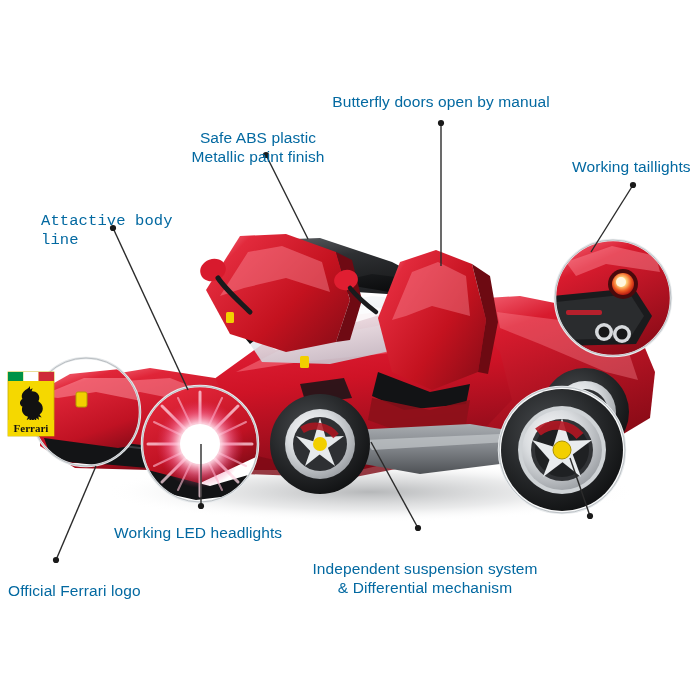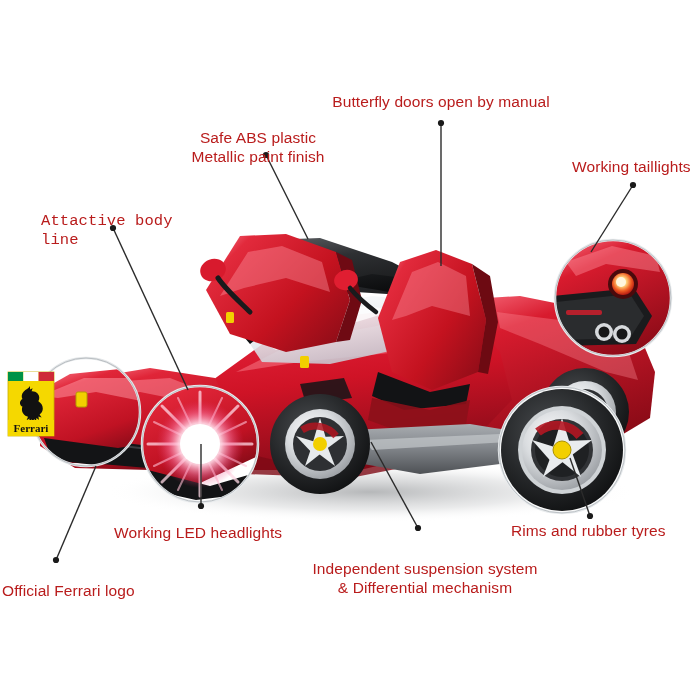--- a/index.html
+++ b/index.html
@@ -4,21 +4,21 @@
 <style>
   html,body{margin:0;padding:0;}
   body{
     width:700px;height:700px;background:#ffffff;
     font-family:"Liberation Sans","DejaVu Sans",sans-serif;
     overflow:hidden;position:relative;
   }
   #stage{position:absolute;left:0;top:0;width:700px;height:700px;background:#fff;}
   #art{position:absolute;left:0;top:0;width:700px;height:700px;}
   .callout{
-    position:absolute;color:#b91c1c;font-size:15.5px;line-height:19px;
+    position:absolute;color:#0369a1;font-size:15.5px;line-height:19px;
     white-space:pre-line;letter-spacing:.1px;
   }
   .c-center{text-align:center;}
   .c-left{text-align:left;}
 </style>
 </head>
 <body>
 
 <div id="stage">
 
@@ -336,20 +336,19 @@
 
   <div class="callout c-center" style="left:158px;top:128px;width:200px;">Safe ABS plastic
 Metallic paint finish</div>
 
   <div class="callout c-left" style="left:572px;top:157px;width:128px;">Working taillights</div>
 
   <div class="callout c-left" style="left:41px;top:212px;width:170px;font-family:Liberation Mono, monospace;">Attactive body line</div>
 
   <div class="callout c-left" style="left:114px;top:523px;width:200px;">Working LED headlights</div>
 
-  <div class="callout c-left" style="left:2px;top:581px;width:180px;">Official Ferrari logo</div>
+  <div class="callout c-left" style="left:8px;top:581px;width:180px;">Official Ferrari logo</div>
 
   <div class="callout c-center" style="left:300px;top:559px;width:250px;">Independent suspension system
 &amp; Differential mechanism</div>
 
-  <div class="callout c-left" style="left:511px;top:521px;width:180px;">Rims and rubber tyres</div>
 
 </div>
 
 </body></html>

